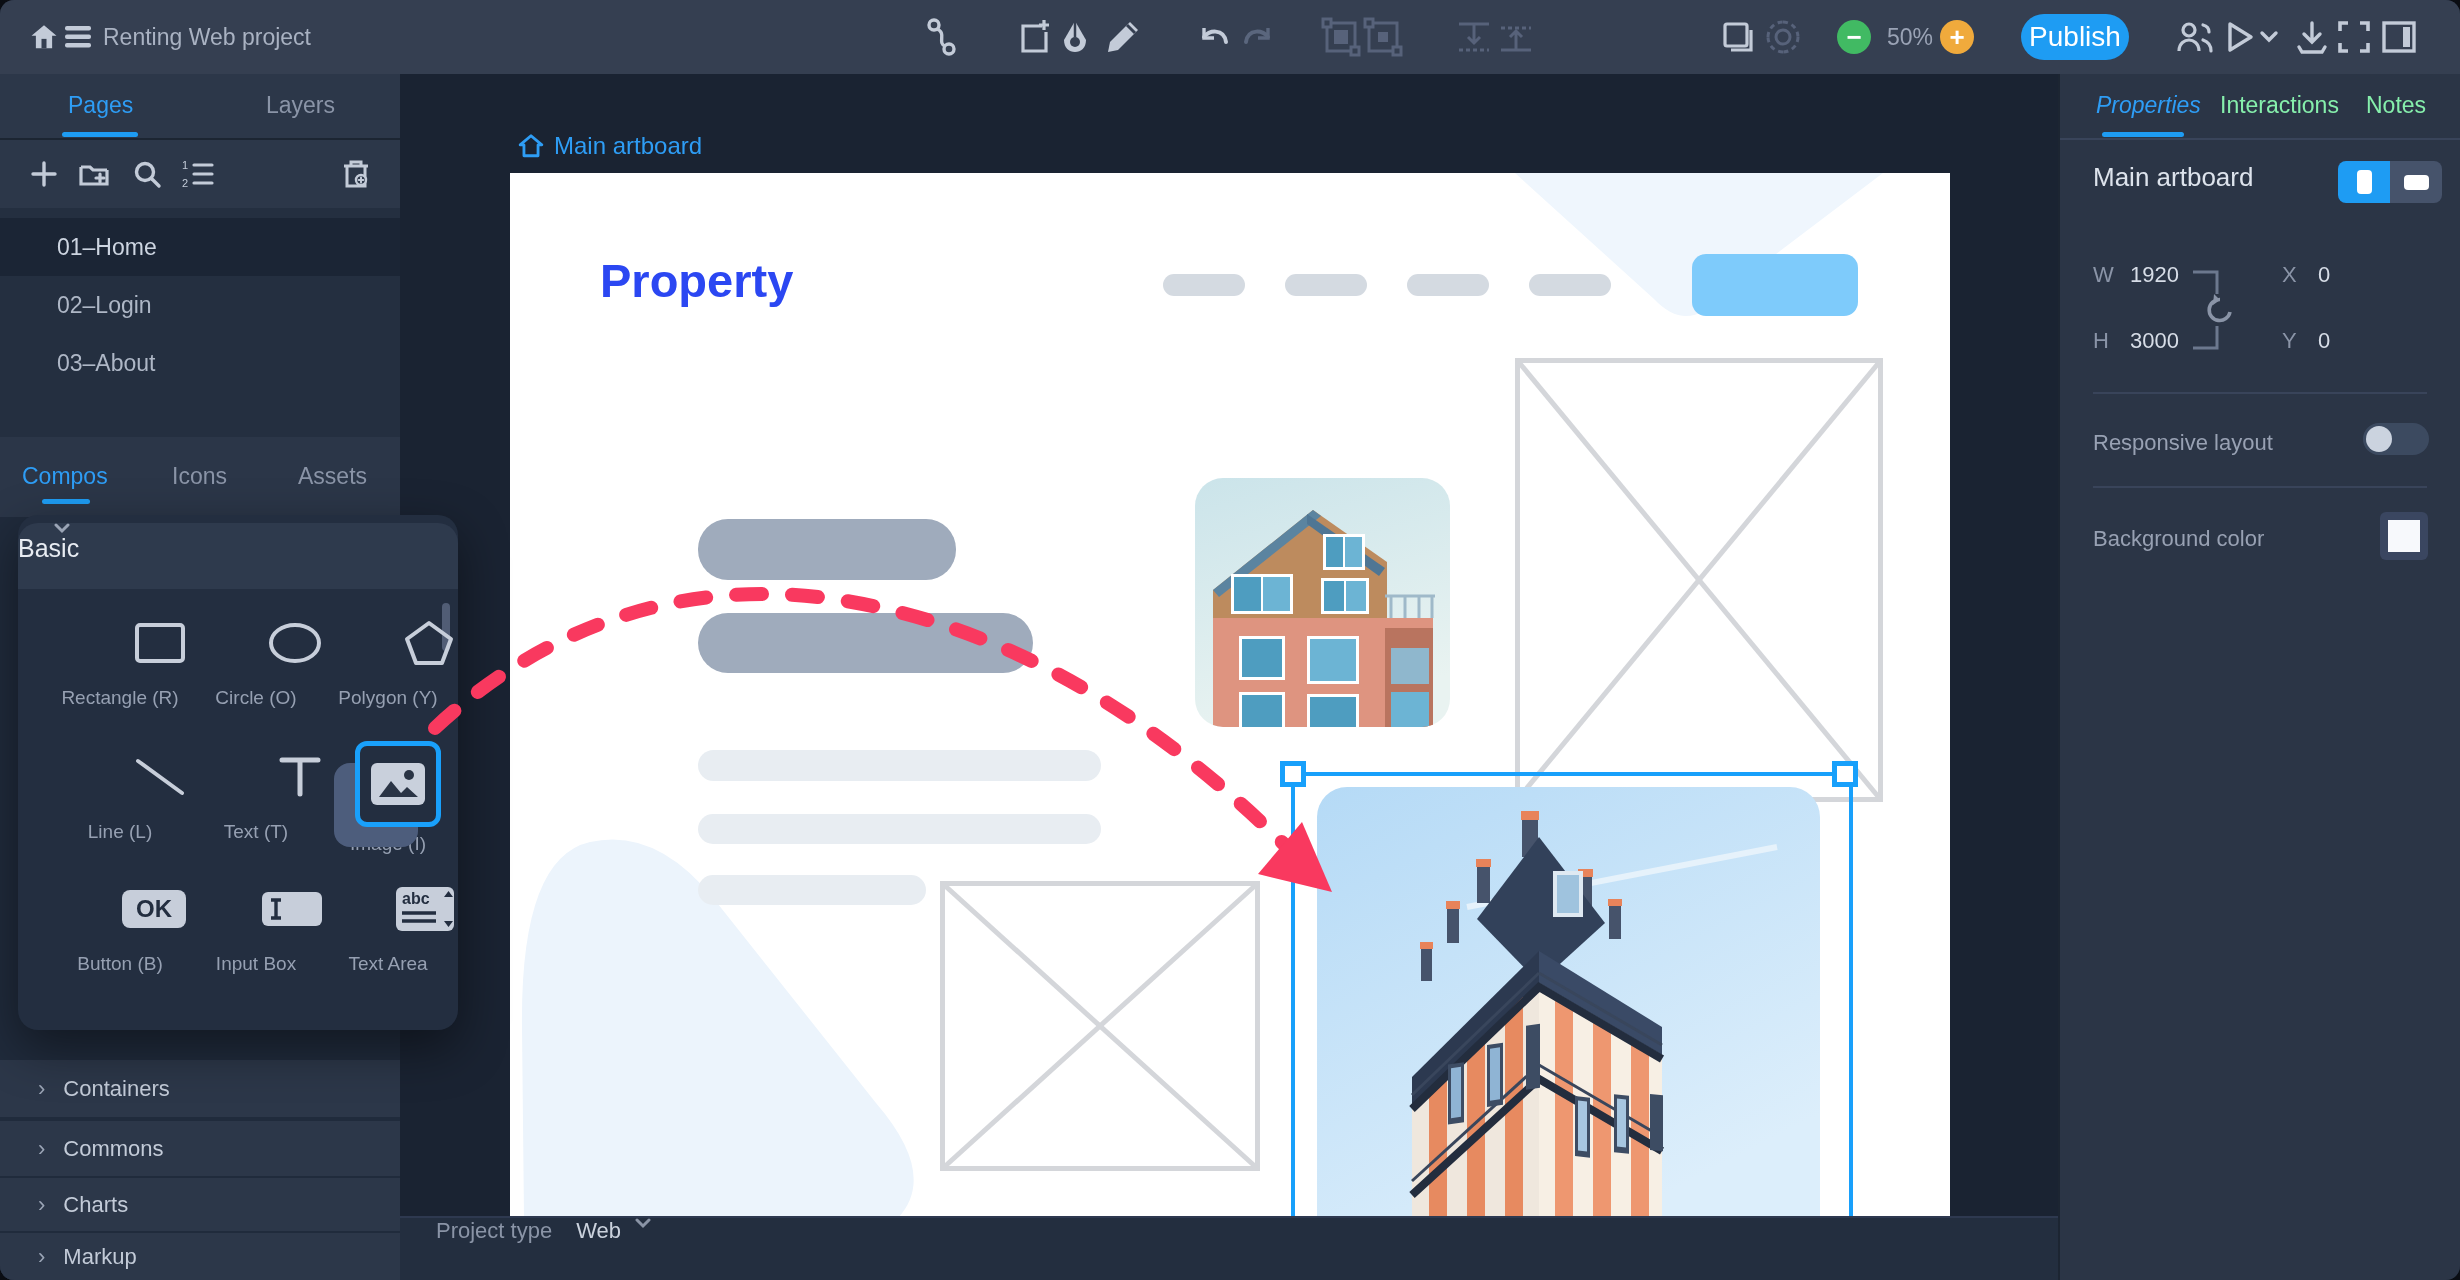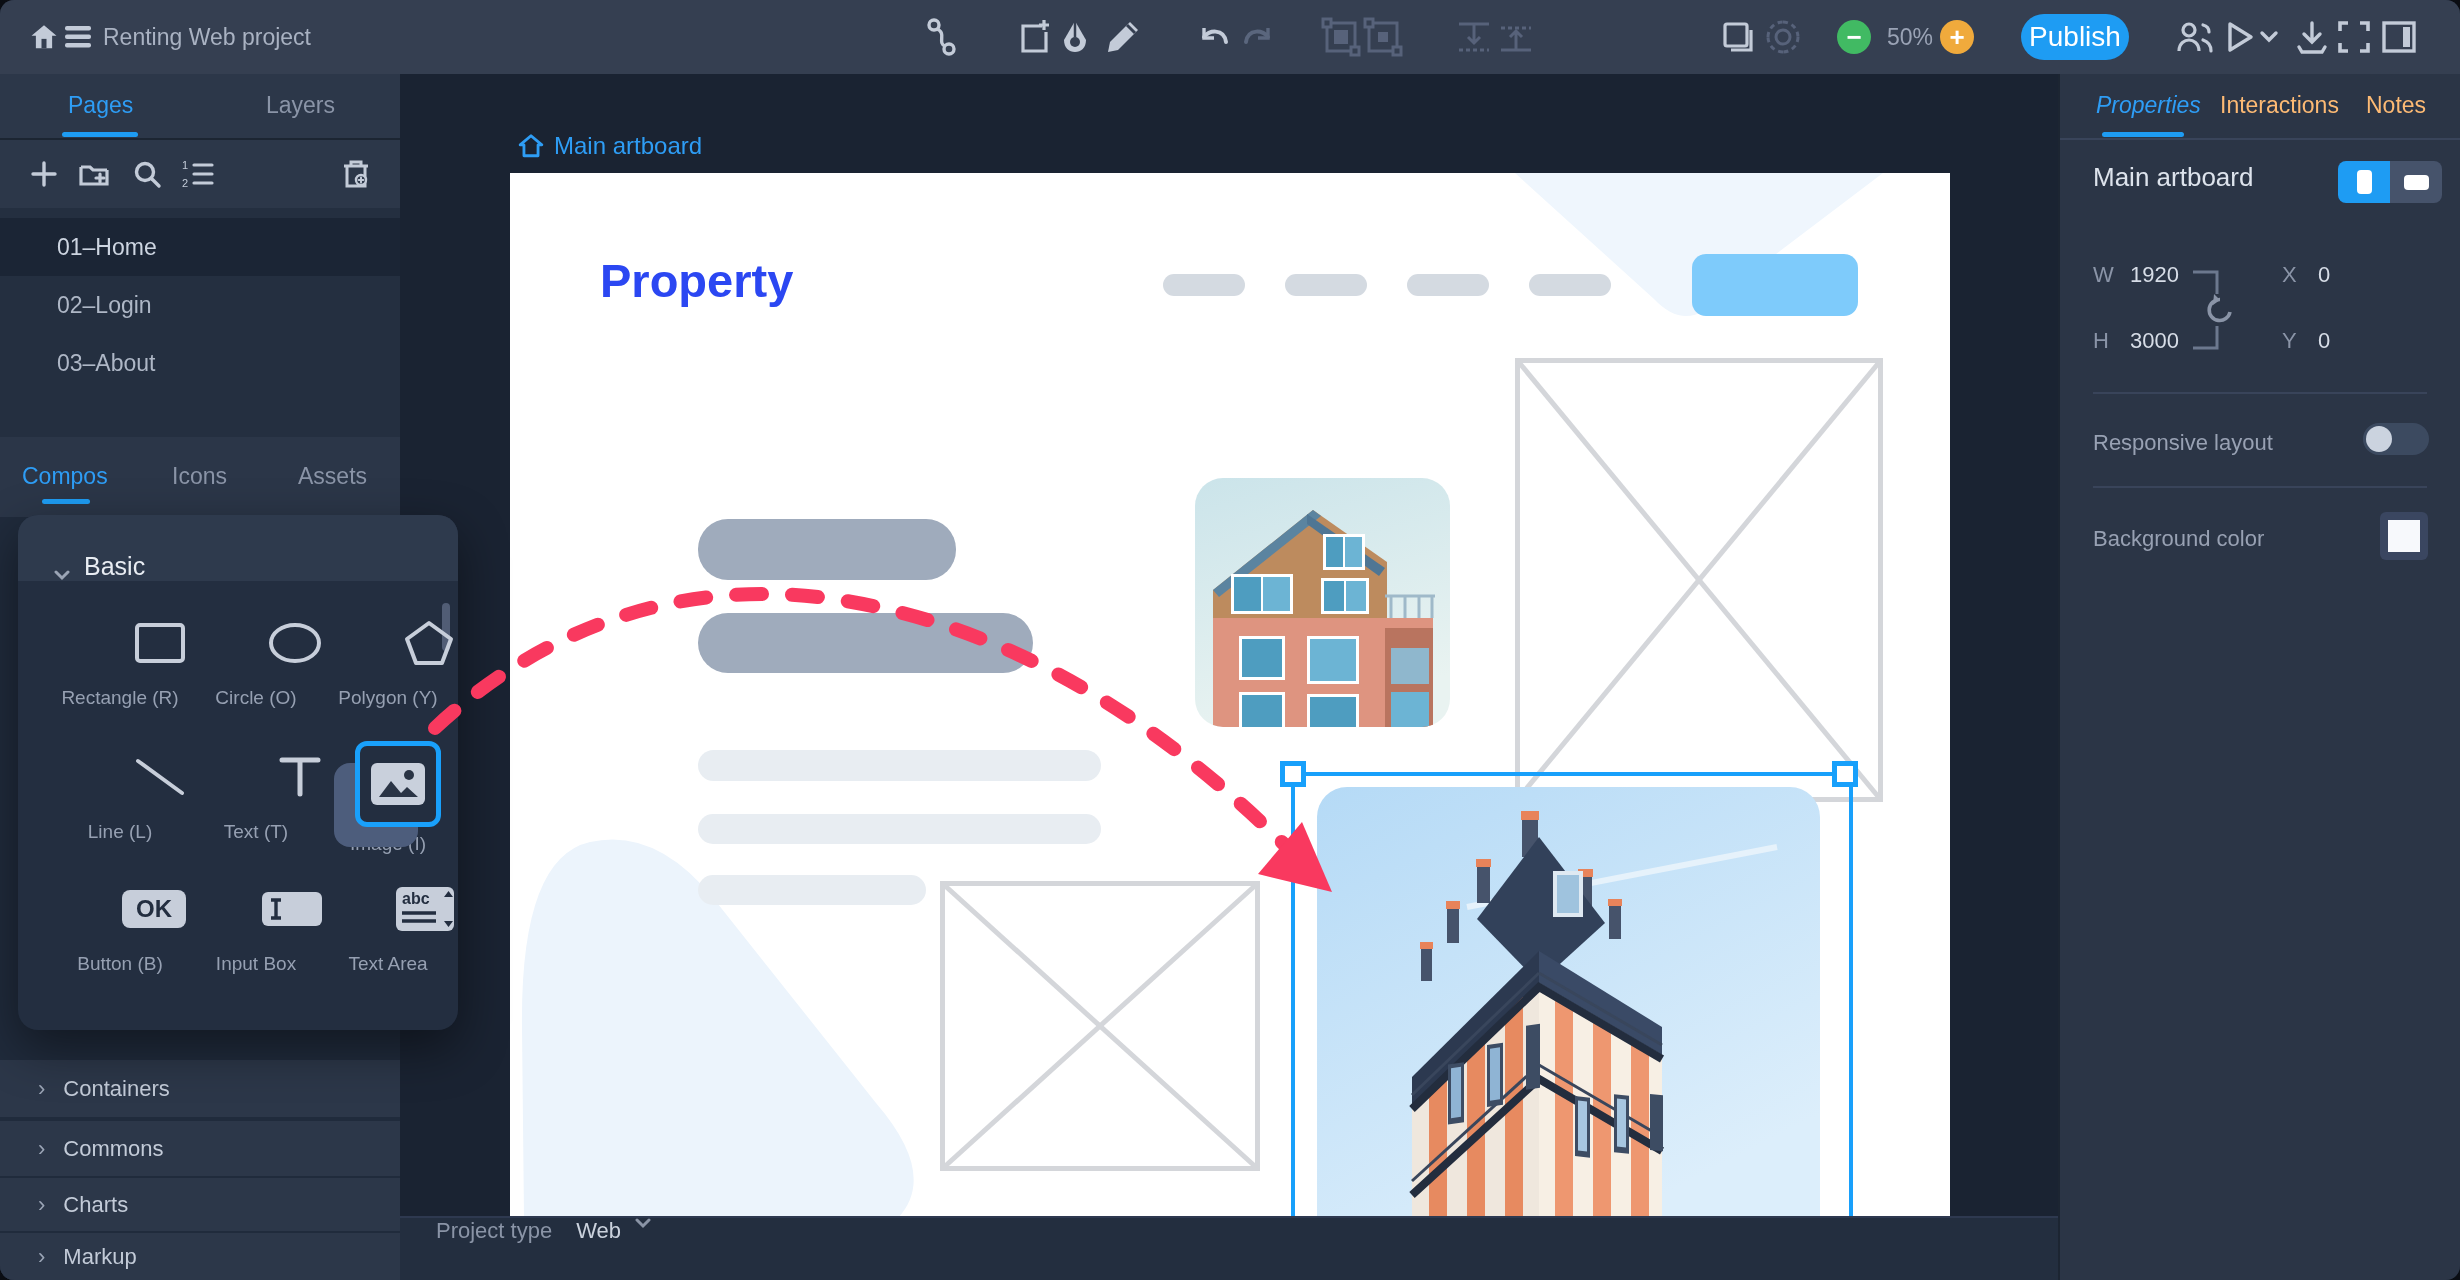--- a/index.html
+++ b/index.html
@@ -24,21 +24,21 @@
   .sb-ic{position:absolute;top:0;height:68px;display:flex;align-items:center;color:#c3cbd8;cursor:pointer;}
   .pagerow{position:absolute;left:0;width:400px;height:58px;display:flex;align-items:center;padding-left:57px;box-sizing:border-box;font-size:23px;color:#aeb7c6;cursor:pointer;}
   .pagerow.sel{background:#1b2535;color:#cdd5e1;}
   .lib-tabs{position:absolute;left:0;top:363px;width:400px;height:80px;background:#2b3648;}
   .lowbg{position:absolute;left:0;top:443px;width:400px;bottom:0;background:#202b3c;}
   .secrow{position:absolute;left:0;width:400px;background:#2c3749;display:flex;align-items:center;cursor:pointer;}
   .secrow .chev{color:#9aa4b5;font-size:22px;margin:0 18px 0 38px;}
   .secrow .lbl{color:#c3cbd8;font-size:22px;}
   
   .panel{position:absolute;left:18px;top:515px;width:440px;height:515px;border-radius:20px;background:#232e40;box-shadow:0 18px 50px rgba(0,0,0,.45);z-index:20;}
-  .panel-h{position:absolute;left:0;top:0;width:440px;height:66px;background:#2e3a4d;border-radius:20px 20px 0 0;display:flex;align-items:flex-end;}
+  .panel-h{position:absolute;left:0;top:8px;width:440px;height:66px;background:#2e3a4d;border-radius:20px 20px 0 0;display:flex;align-items:flex-start;flex-direction:column;}
   .panel-title{color:#e8ecf2;font-size:25px;}
   .tool{position:absolute;width:132px;text-align:center;}
   .tool .ticon{height:64px;display:flex;align-items:center;justify-content:flex-end;color:#c7ceda;}
   .tool .tlabel{margin-top:12px;font-size:19px;color:#96a0b2;}
   .scrollthumb{position:absolute;left:440px;top:88px;width:8px;height:48px;border-radius:4px;background:#515d75;}
   
   .canvas{position:absolute;left:400px;top:74px;width:1660px;bottom:0;background:#1a2332;z-index:1;}
   .ab-label{position:absolute;left:118px;top:58px;display:flex;align-items:center;color:#2e9df5;font-size:24px;}
   .artboard{position:absolute;left:110px;top:99px;width:1440px;height:1045px;background:#ffffff;overflow:hidden;}
   .pill{position:absolute;top:101px;width:82px;height:22px;border-radius:11px;background:#d4dae1;}
@@ -51,21 +51,21 @@
   .selframe{position:absolute;left:781px;top:599px;width:554px;height:460px;border-top:4px solid #18a0fb;border-left:4px solid #18a0fb;border-right:4px solid #18a0fb;}
   .handle{position:absolute;width:16px;height:16px;background:#fff;border:5px solid #18a0fb;}
   
   .bottombar{position:absolute;left:400px;bottom:0;width:1660px;height:62px;background:#232e3f;border-top:2px solid #2e3950;z-index:5;display:flex;}
   .bb-label{color:#8a94a6;font-size:22px;margin-left:36px;}
   .bb-value{color:#cbd2dd;font-size:22px;margin-left:24px;}
   .bb-chev{color:#8a94a6;margin-left:14px;}
   
   .rpanel{position:absolute;right:0;top:74px;width:400px;bottom:0;background:#2b3546;z-index:10;border-left:2px solid #1c2532;}
   .rp-tabs{position:absolute;left:0;top:0;width:400px;height:64px;border-bottom:2px solid #39445a;}
-  .rp-tab{position:absolute;top:0;height:62px;display:flex;align-items:center;font-size:23px;color:#fdba74;cursor:pointer;}
+  .rp-tab{position:absolute;top:0;height:62px;display:flex;align-items:center;font-size:23px;color:#86efac;cursor:pointer;}
   .rp-tab.active{color:#2e9df5;}
   .rp-title{position:absolute;left:33px;top:88px;font-size:26px;color:#dde3ec;}
   .orient{position:absolute;left:278px;top:87px;width:104px;height:42px;border-radius:8px;overflow:hidden;cursor:pointer;}
   .orient .l{position:absolute;left:0;top:0;width:52px;height:42px;background:#1e9cf3;}
   .orient .r{position:absolute;left:52px;top:0;width:52px;height:42px;background:#46536b;}
   .orient .vbar{position:absolute;left:19px;top:9px;width:15px;height:24px;border-radius:4px;background:#fff;}
   .orient .hbar2{position:absolute;left:66px;top:14px;width:25px;height:15px;border-radius:4px;background:#fff;}
   .dimlab{position:absolute;font-size:22px;color:#8a94a7;}
   .dimval{position:absolute;font-size:22px;color:#d7dde7;}
   .rp-div{position:absolute;left:33px;width:334px;height:2px;background:#39445a;}

